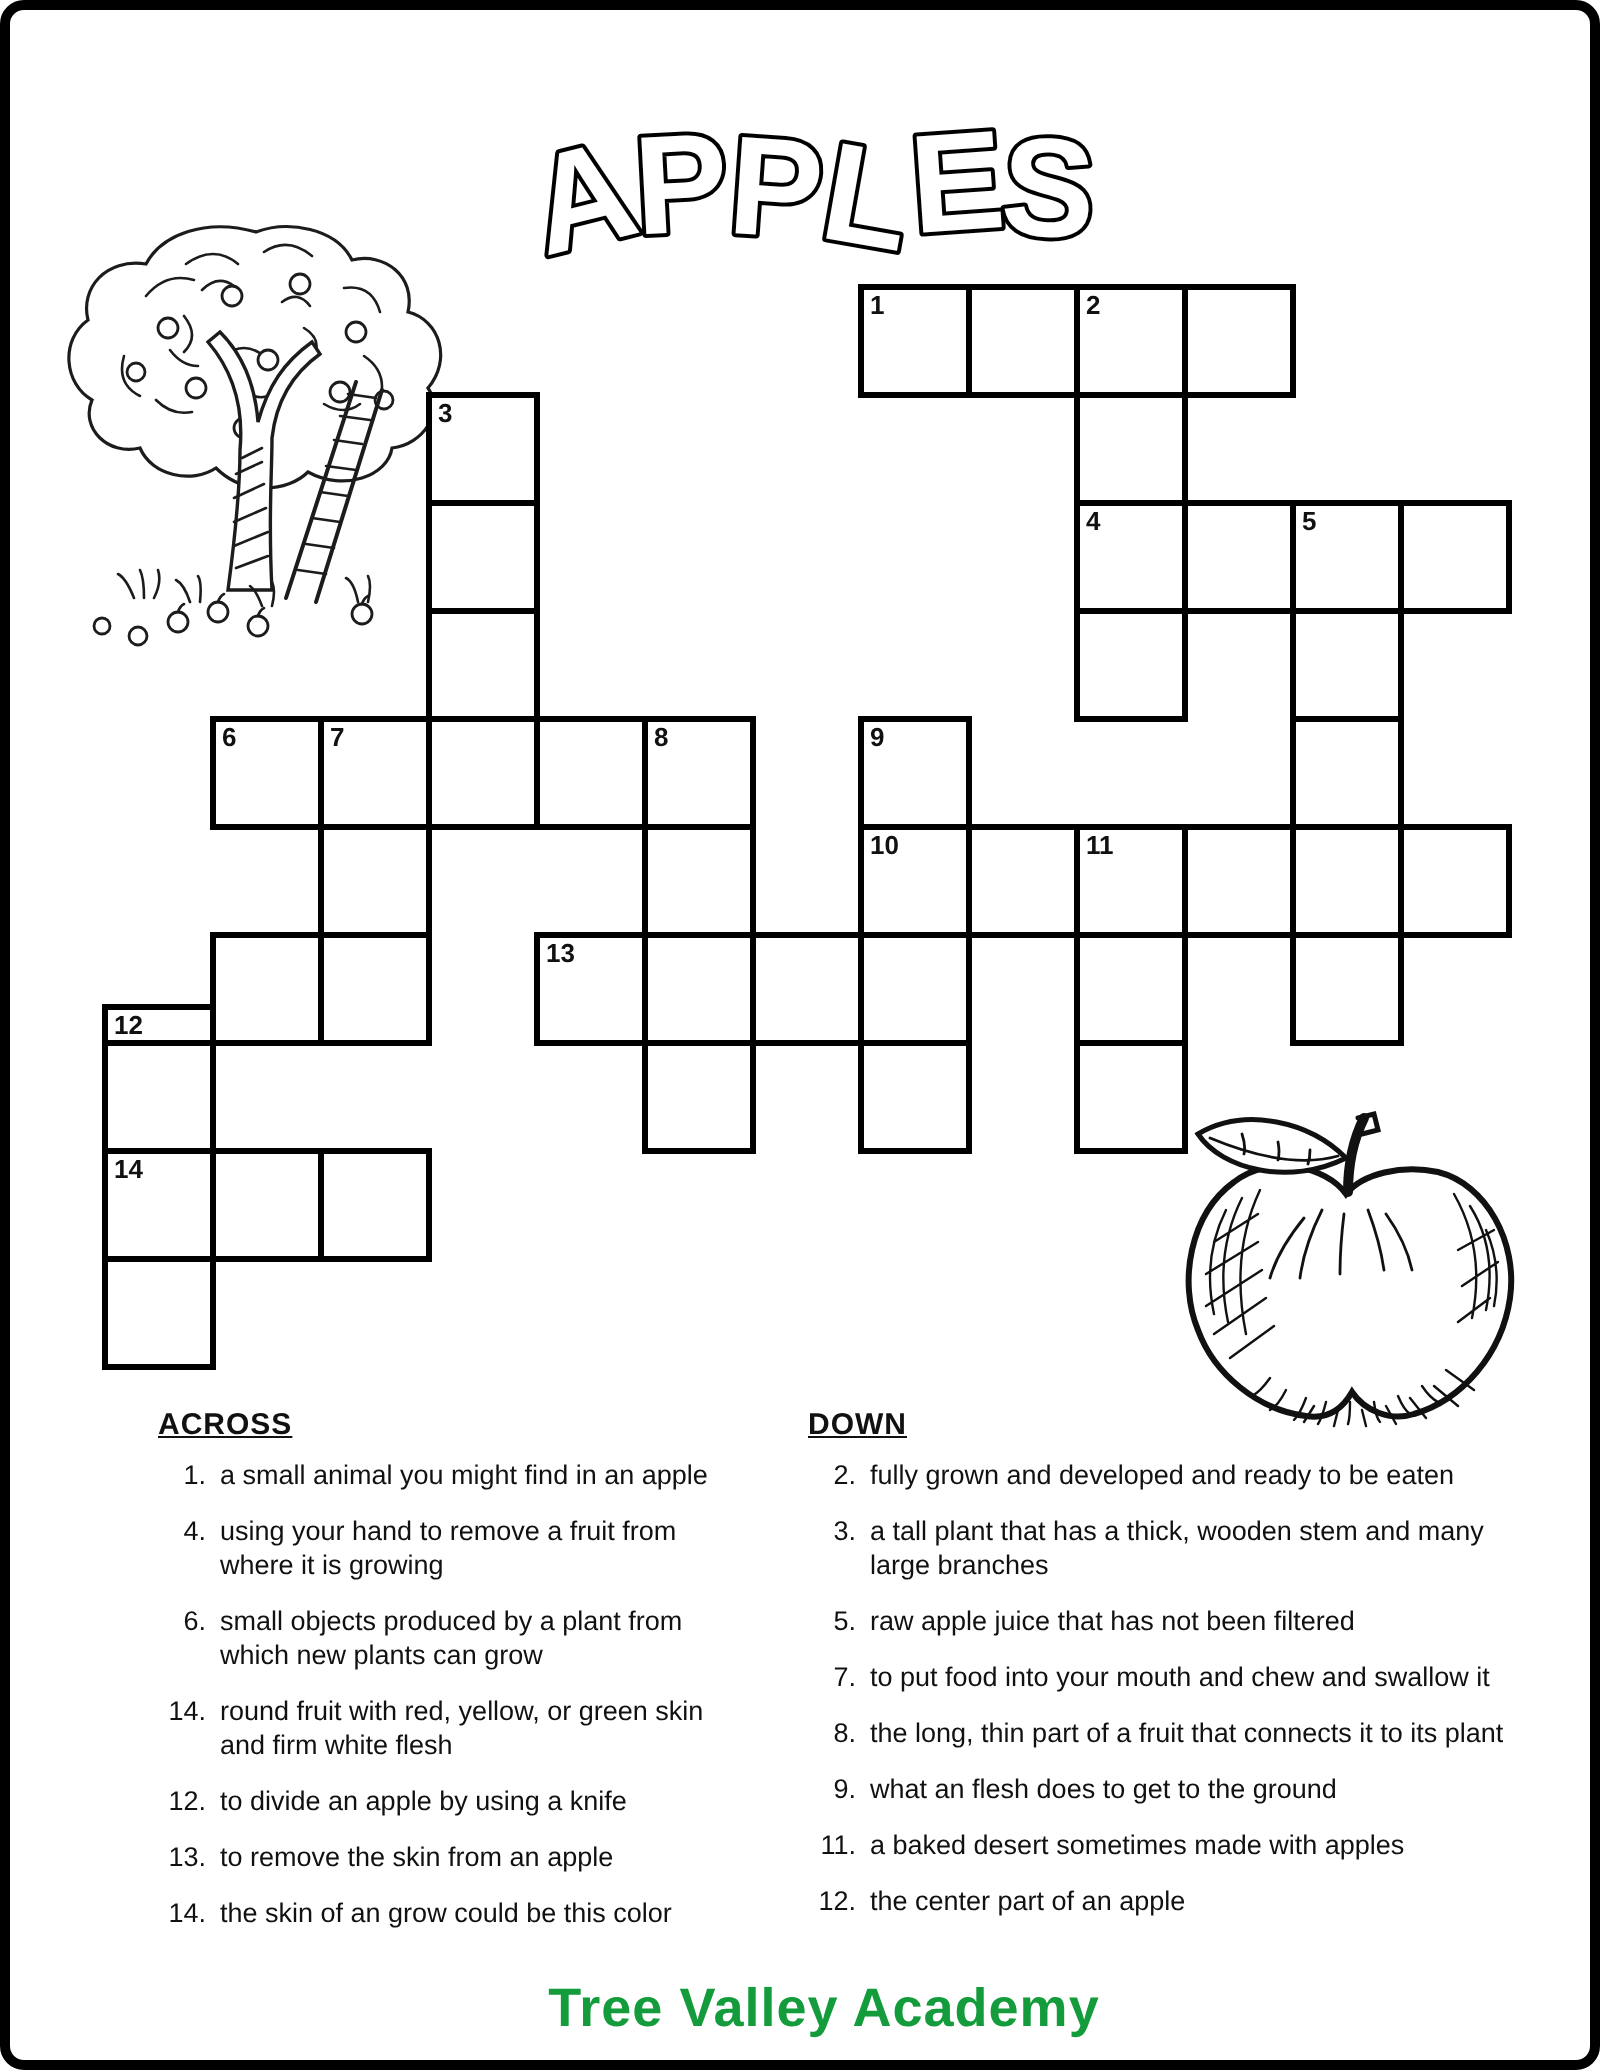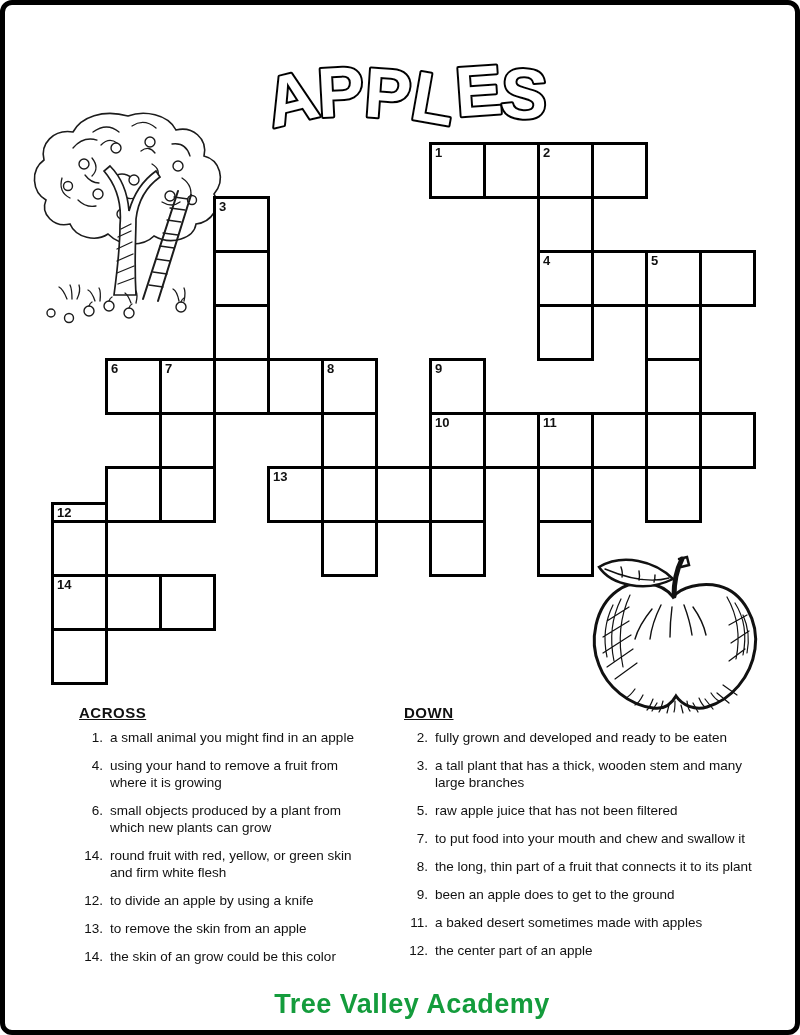--- a/index.html
+++ b/index.html
@@ -254,21 +254,21 @@
       <div class="clue-item">
         <span class="clue-num">7.</span>
         <span class="clue-text">to put food into your mouth and chew and swallow it</span>
       </div>
       <div class="clue-item">
         <span class="clue-num">8.</span>
         <span class="clue-text">the long, thin part of a fruit that connects it to its plant</span>
       </div>
       <div class="clue-item">
         <span class="clue-num">9.</span>
-        <span class="clue-text">been an apple does to get to the ground</span>
+        <span class="clue-text">what an flesh does to get to the ground</span>
       </div>
       <div class="clue-item">
         <span class="clue-num">11.</span>
         <span class="clue-text">a baked desert sometimes made with apples</span>
       </div>
       <div class="clue-item">
         <span class="clue-num">12.</span>
         <span class="clue-text">the center part of an apple</span>
       </div>
     </div>

